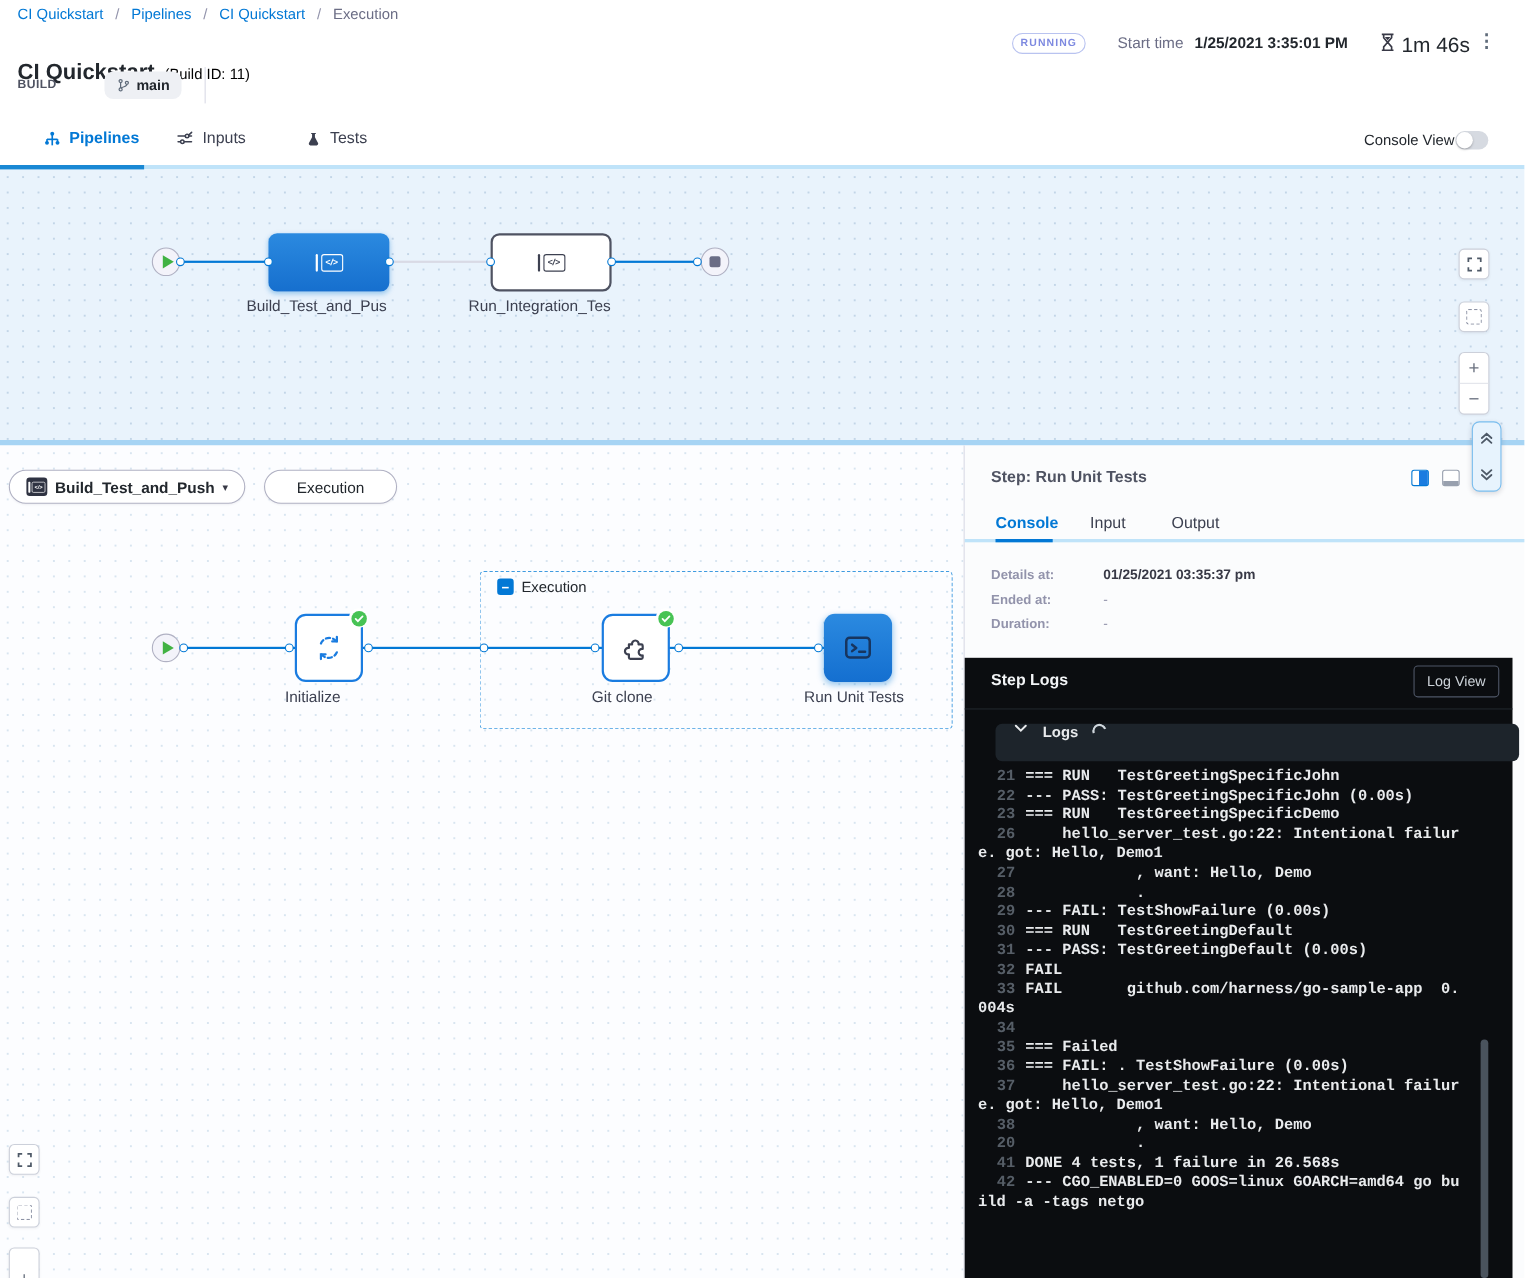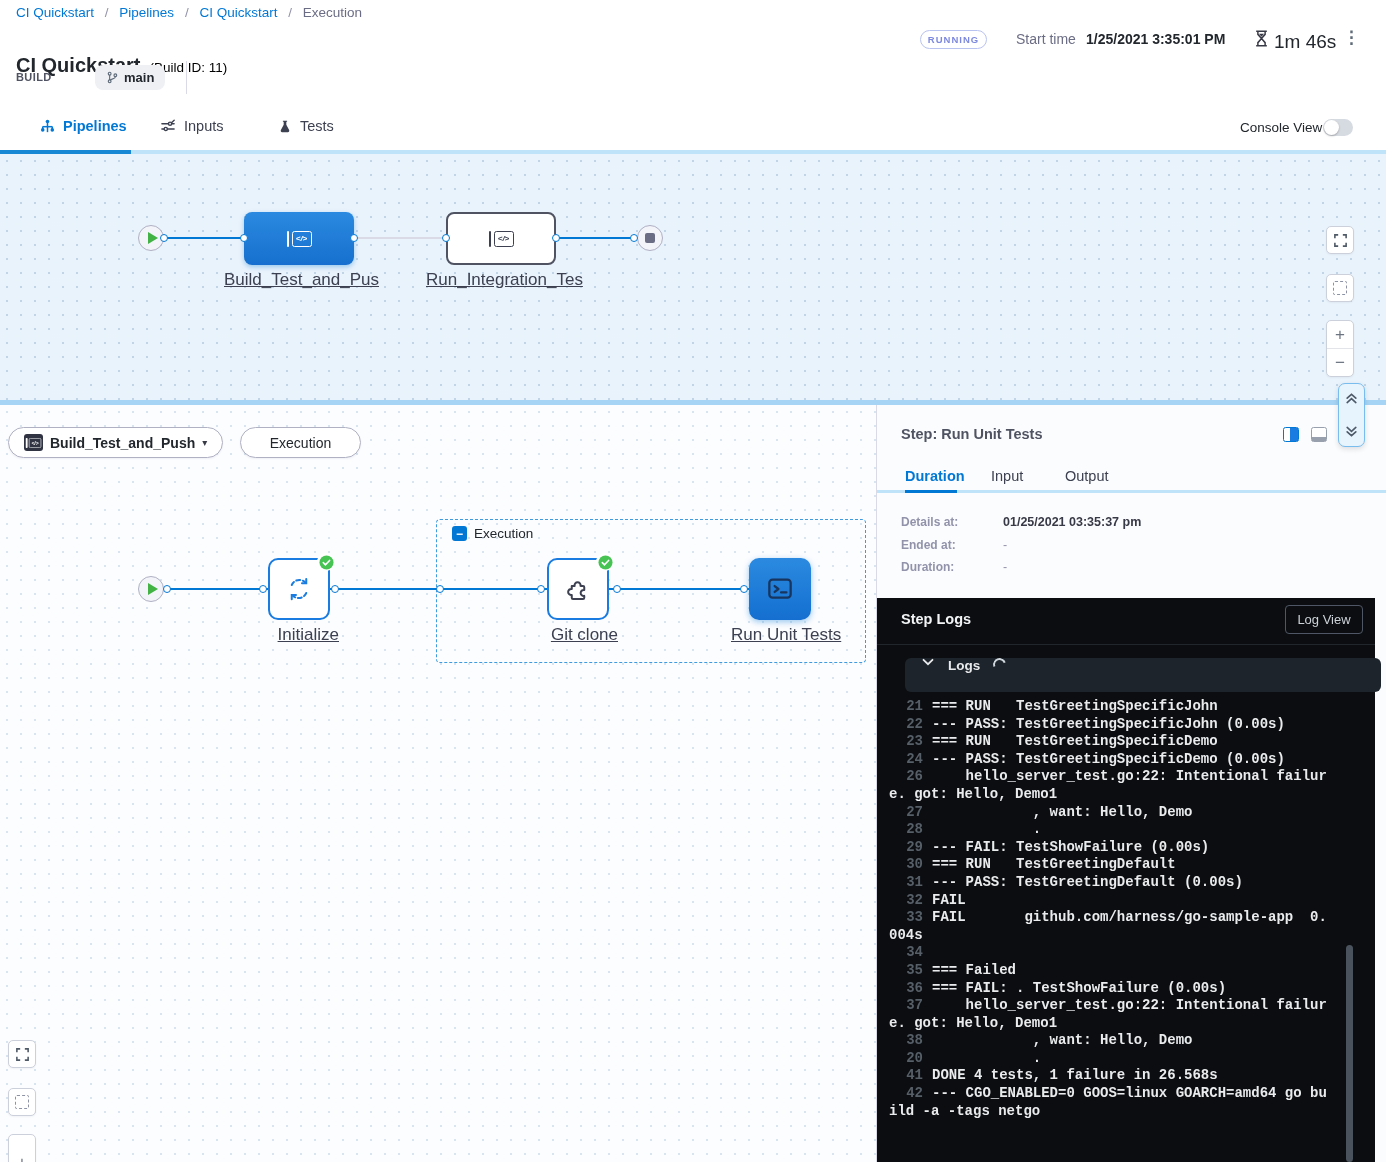--- a/index.html
+++ b/index.html
@@ -49,21 +49,21 @@
   
   .edge { position:absolute; height:2px; background:#0278d5; }
   .edge.gray { background:#d9dae5; }
   .port { position:absolute; width:8px; height:8px; border-radius:50%; background:#fff; border:1.6px solid #0278d5; z-index:4; }
   .term-node { position:absolute; width:26px; height:26px; border-radius:50%; background:#f3f3fa; border:1px solid #b0b1c3; display:flex; align-items:center; justify-content:center; z-index:3; }
   .play-tri { width:0; height:0; border-left:10px solid #41b243; border-top:6px solid transparent; border-bottom:6px solid transparent; margin-left:3px; }
   .stop-sq { width:10px; height:10px; border-radius:2px; background:#6b6d85; }
   .stage-node { position:absolute; width:110px; height:53px; border-radius:8px; display:flex; align-items:center; justify-content:center; z-index:3; cursor:pointer; }
   .stage-node.blue { background:linear-gradient(180deg,#2b8ae0,#166fce); box-shadow:0 2px 5px rgba(2,120,213,.35); }
   .stage-node.white { background:#fff; border:2px solid #4f5362; }
-  .node-label { position:absolute; font-size:17px; color:#3c4050; text-align:right; z-index:3; white-space:nowrap;text-decoration:underline; }
+  .node-label { position:absolute; font-size:14px; color:#3c4050; text-align:left; z-index:3; white-space:nowrap; }
 
   .ci-glyph { display:inline-flex; align-items:center; gap:2.5px; --c:#fff; }
   .ci-glyph .bar { width:2.5px; height:16px; background:var(--c); border-radius:1px; }
   .ci-glyph .box { width:20px; height:16px; border:1.8px solid var(--c); border-radius:2.5px; display:flex; align-items:center; justify-content:center; }
   .ci-glyph .box::after { content:"</>"; font-size:8px; font-weight:700; color:var(--c); }
   .ci-glyph.dark { --c:#3c4050; }
   .ci-glyph.mini { --c:#fff; transform:scale(.62); transform-origin:center; }
 
   .step-node { position:absolute; width:62px; height:62px; border-radius:10px; background:#fff; border:2px solid #1a7ce0; display:flex; align-items:center; justify-content:center; z-index:3; cursor:pointer; }
   .step-node.selected { background:linear-gradient(180deg,#2b8ae0,#146fd0); border:none; box-shadow:0 2px 6px rgba(2,120,213,.4); }
@@ -362,21 +362,21 @@
     </div>
 
     <aside class="step-panel">
       <div class="step-details">
         <div class="sp-title">Step: Run Unit Tests</div>
         <div class="layout-icons">
           <div class="li split"></div>
           <div class="li bottom"></div>
           <div class="li right"></div>
         </div>
-        <div class="sp-tab active" style="left:28px;">Duration</div>
+        <div class="sp-tab active" style="left:28px;">Console</div>
         <div class="sp-tab" style="left:114px;">Input</div>
         <div class="sp-tab" style="left:188px;">Output</div>
         <div class="sp-underline-track"></div>
         <div class="sp-underline-active"></div>
         <div class="fields">
 
             <div class="field-row">
               <span class="f-label">Details at:</span>
               <span class="f-value">01/25/2021 03:35:37 pm</span>
             </div>
@@ -408,21 +408,20 @@
             <span class="spinner"></span>
           </div>
           <div class="log-lines">
 
               <div class="log-line"><span class="ln">21</span><span class="lt">=== RUN   TestGreetingSpecificJohn</span></div>
 
               <div class="log-line"><span class="ln">22</span><span class="lt">--- PASS: TestGreetingSpecificJohn (0.00s)</span></div>
 
               <div class="log-line"><span class="ln">23</span><span class="lt">=== RUN   TestGreetingSpecificDemo</span></div>
 
-              <div class="log-line"><span class="ln">24</span><span class="lt">--- PASS: TestGreetingSpecificDemo (0.00s)</span></div>
 
 
               <div class="log-line"><span class="ln">26</span><span class="lt">    hello_server_test.go:22: Intentional failure. got: Hello, Demo1</span></div>
 
               <div class="log-line"><span class="ln">27</span><span class="lt">            , want: Hello, Demo</span></div>
 
               <div class="log-line"><span class="ln">28</span><span class="lt">            .</span></div>
 
               <div class="log-line"><span class="ln">29</span><span class="lt">--- FAIL: TestShowFailure (0.00s)</span></div>
 

